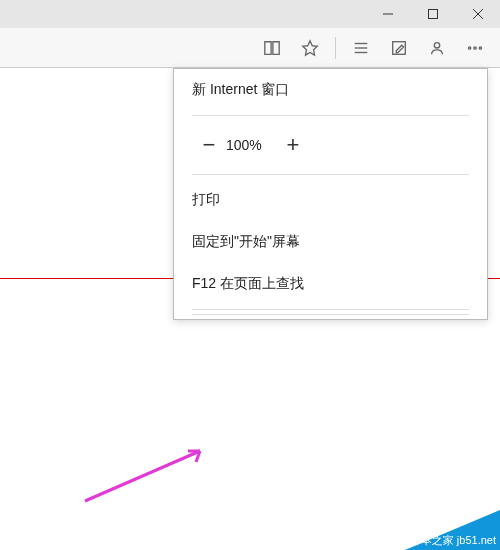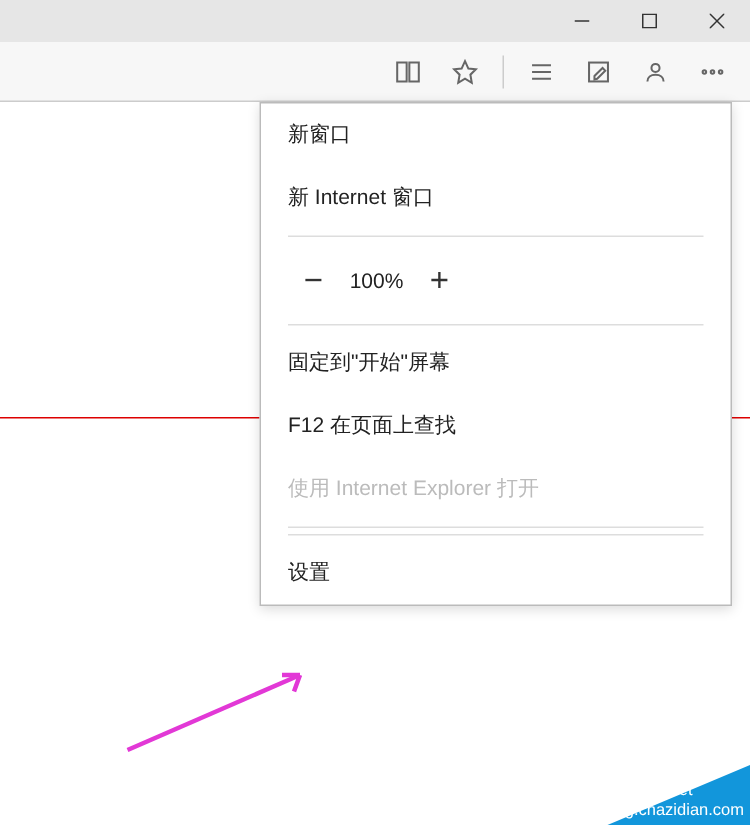--- a/index.html
+++ b/index.html
@@ -11,21 +11,21 @@
 .toolbar .tb-btn { width: 34px; height: 34px; display: flex; align-items: center; justify-content: center; color: #555; }
 .toolbar .tb-btn svg { width: 18px; height: 18px; stroke: #666; stroke-width: 1.5; fill: none; }
 .toolbar .sep { width: 1px; height: 22px; background: #ccc; margin: 0 4px; }
 .menu { position: absolute; top: 68px; right: 12px; width: 315px; background: #fff; border: 1px solid #bbb; box-shadow: 0 2px 8px rgba(0,0,0,.15); z-index: 10; }
 .menu-item { padding: 12px 18px; font-size: 14px; color: #222; cursor: pointer; }
 .menu-item.disabled { color: #bbb; cursor: default; }
 .menu-sep { height: 1px; background: #ddd; margin: 4px 18px; }
 .zoom-row { display: flex; align-items: center; padding: 8px 18px; font-size: 14px; color: #222; }
 .zoom-row .z-label { flex: 1; }
 .zoom-row .z-btn { width: 34px; height: 34px; display: flex; align-items: center; justify-content: center; font-size: 22px; color: #333; cursor: pointer; font-weight: 300; }
-.zoom-row .z-val { width: 50px; text-align: center; font-size: 14px; }
+.zoom-row .z-val { width: 50px; font-size: 14px; }
 .redline { position: absolute; top: 278px; left: 0; right: 0; height: 1px; background: #d00; z-index: 5; }
 .arrow { position: absolute; bottom: 40px; left: 80px; z-index: 20; }
 .arrow svg { stroke: #e238d6; stroke-width: 3; fill: none; }
 .watermark { position: absolute; bottom: 0; right: 0; z-index: 30; }
 .watermark .tri { width: 0; height: 0; border-left: 95px solid transparent; border-bottom: 40px solid #1296db; position: absolute; bottom: 0; right: 0; }
 .watermark .txt { position: absolute; bottom: 3px; right: 4px; color: #fff; font-size: 11px; white-space: nowrap; }
 .watermark .txt span { display: block; line-height: 1.2; }
 </style>
 </head>
 <body>
@@ -85,43 +85,40 @@
         <circle cx="4" cy="10" r="1.3"></circle>
         <circle cx="10" cy="10" r="1.3"></circle>
         <circle cx="16" cy="10" r="1.3"></circle>
       </svg>
   </div>
 </div>
 
 <div class="redline"></div>
 
 <div class="menu">
-  <div class="menu-item">新窗口</div>
   <div class="menu-item">新 Internet 窗口</div>
   <div class="menu-sep"></div>
   <div class="zoom-row">
     <span class="z-btn">−</span>
     <span class="z-val">100%</span>
     <span class="z-btn">+</span>
   </div>
   <div class="menu-sep"></div>
+  <div class="menu-item">打印</div>
   <div class="menu-item">固定到"开始"屏幕</div>
   <div class="menu-item">F12 在页面上查找</div>
-  <div class="menu-item disabled">使用 Internet Explorer 打开</div>
   <div class="menu-sep"></div>
   <div class="menu-sep"></div>
-  <div class="menu-item">设置</div>
 </div>
 
 <div class="arrow">
   <svg width="130" height="60" viewBox="0 0 130 60">
     <line x1="5" y1="55" x2="120" y2="5"></line>
     <path d="M120 5 L108 5 M120 5 L116 16"></path>
   </svg>
 </div>
 
 <div class="watermark">
   <div class="tri"></div>
   <div class="txt">
     <span>脚本之家 jb51.net</span>
-    <span>jiaocheng.chazidian.com</span>
   </div>
 </div>
 
 </body></html>

